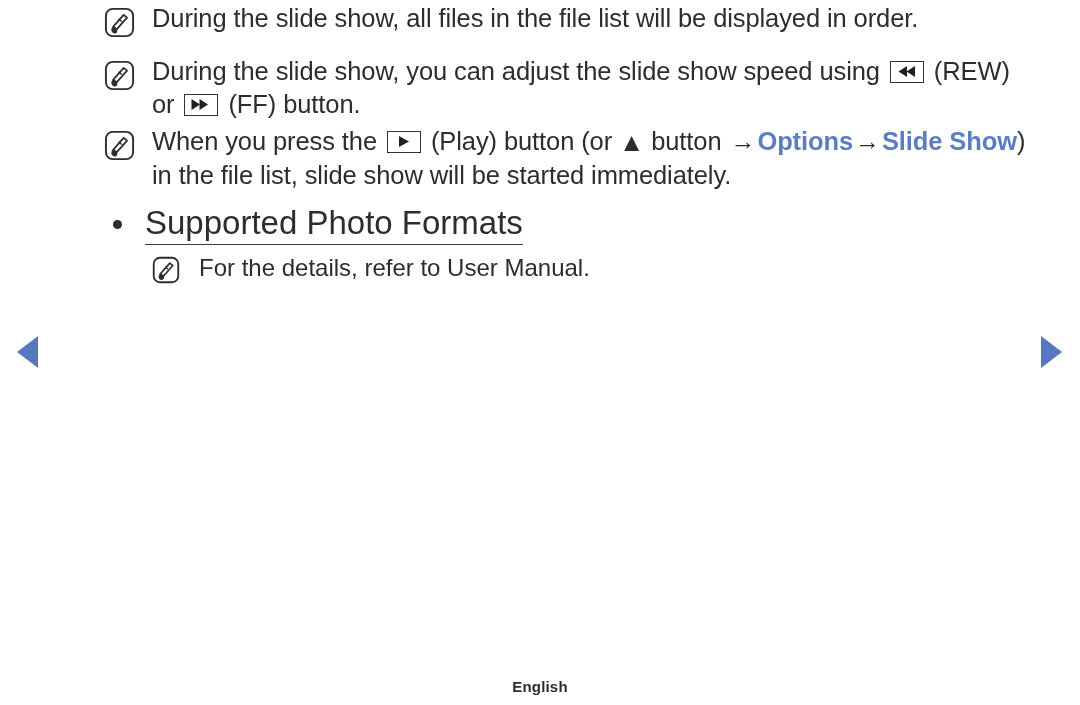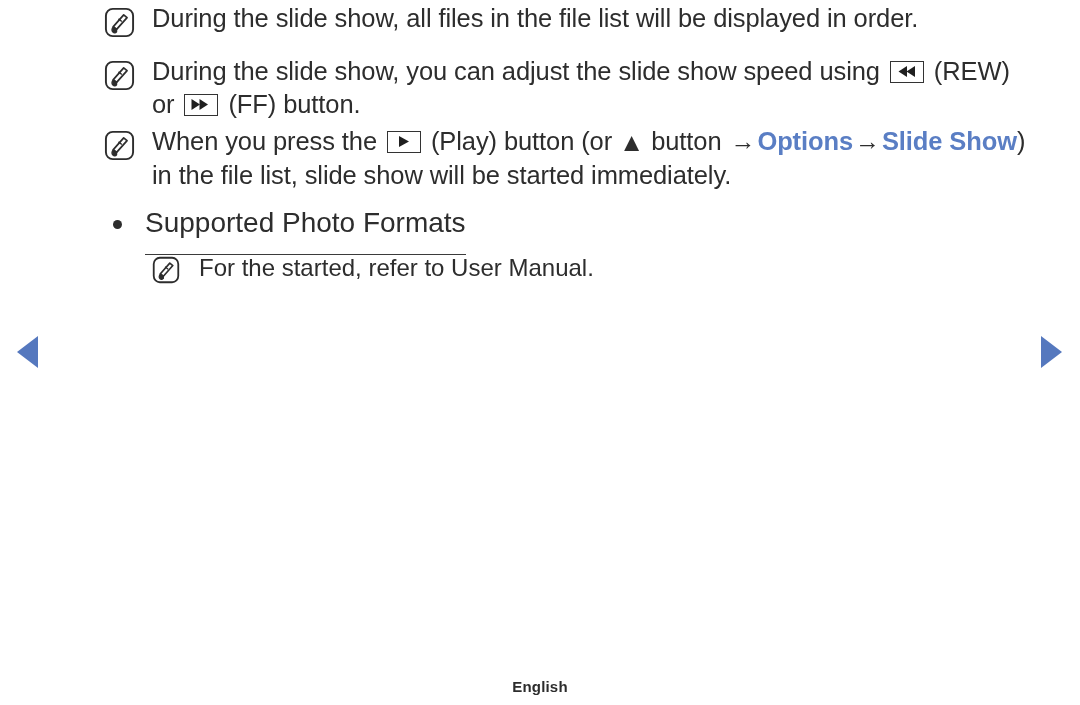--- a/index.html
+++ b/index.html
@@ -100,26 +100,26 @@
   }
   .bullet-dot {
     display: inline-block;
     width: 9px;
     height: 9px;
     border-radius: 50%;
     background: #2d2d2d;
   }
   .bullet-title {
     flex: 1 1 auto;
-    font-size: 28px;
+    font-size: 33px;
     line-height: 33px;
     color: #2d2d2d;
     border-bottom: 1.6px solid #3b3b3b;
     display: inline;
-    padding-bottom: 16px;
+    padding-bottom: 3px;
   }
   .bullet-title-wrap {
     flex: 0 1 auto;
   }
 
   .sub-note-row {
     display: flex;
     align-items: flex-start;
     margin-top: 13px;
     margin-left: 48px;
@@ -241,21 +241,21 @@
         <span class="note-icon">
           <svg width="28" height="28" viewBox="0 0 34 34">
             <rect x="2.1" y="2.1" width="29.8" height="29.8" rx="7.5" ry="7.5" fill="none" stroke="#2d2d2d" stroke-width="2.2"></rect>
             <path d="M10.2 21.6 L21.6 8.6 L25.3 11.6 L13.8 24.6 Z" fill="none" stroke="#2d2d2d" stroke-width="2" stroke-linejoin="round"></path>
             <path d="M15.9 13.0 L19.6 16.0" fill="none" stroke="#2d2d2d" stroke-width="1.6"></path>
             <path d="M10.2 21.6 C8.6 23.8 8.4 26.2 9.8 27.6 C11.0 28.8 12.7 28.6 13.8 27.2 L13.8 24.6 Z" fill="#2d2d2d" stroke="#2d2d2d" stroke-width="1.5" stroke-linejoin="round"></path>
           </svg>
         </span>
       </div>
       <div class="note-text">
-        <span>For the started, refer to User Manual.</span>
+        <span>For the details, refer to User Manual.</span>
       </div>
     </div>
 
   </div>
 
   <div class="nav-arrow nav-prev">
     <svg width="22" height="32" viewBox="0 0 22 32">
       <polygon points="21,0 21,32 0,16" fill="#5578be"></polygon>
     </svg>
   </div>

